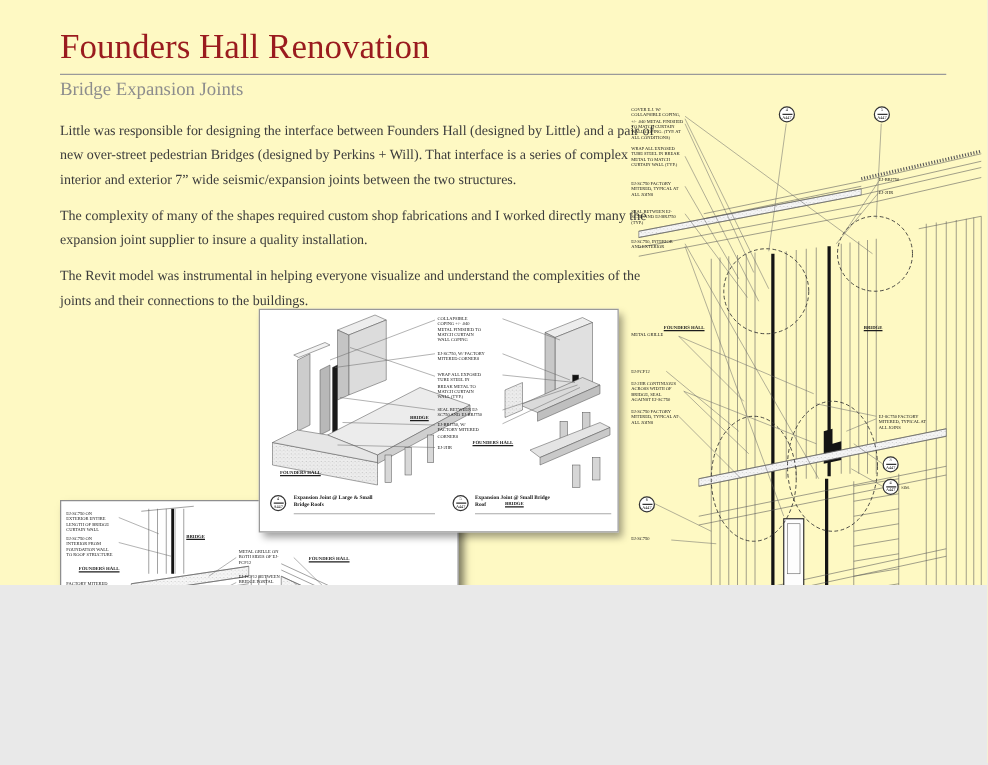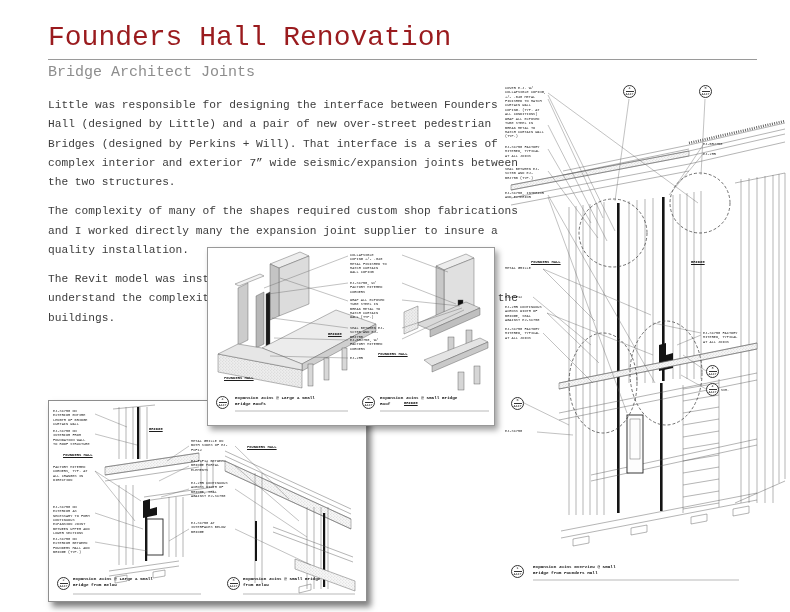--- a/index.html
+++ b/index.html
@@ -1,17 +1,17 @@
 <!DOCTYPE html>
 <html><head>
 <meta charset="utf-8">
 <style>
   html,body{margin:0;padding:0;background:#e9e9e9;}
-  .page{position:relative;width:790px;height:612px;background:#ffffff;
-        font-family:Liberation Mono, monospace;overflow:hidden;margin:0 auto;}
+  .page{position:relative;width:790px;height:468px;background:#fef9c3;
+        font-family:Liberation Serif, serif;overflow:hidden;margin:0 auto;}
 
   
   .header{position:absolute;left:48px;right:33px;top:22px;height:37px;border-bottom:1px solid #9a9a9a;}
   .title{position:absolute;left:0;top:0;font-size:28px;font-weight:400;color:#9a1b1e;letter-spacing:0;}
   .architect{position:absolute;right:0;bottom:4px;font-size:12.5px;color:#4c4c4c;}
   .subtitle{position:absolute;left:48px;top:64px;font-size:15px;color:#8d8d8d;}
 
   .paragraphs{position:absolute;left:48px;top:96px;width:482px;font-size:11.2px;color:#3c3c3c;line-height:1.72;}
   .paragraphs p{margin:0 0 10px 0;}
 
@@ -38,21 +38,21 @@
   .co-suffix{position:absolute;left:14px;top:5px;font-size:3.4px;white-space:nowrap;color:#111;}
 </style>
 </head>
 <body>
 
 <div class="page">
 
   <div class="header">
     <div class="title">Founders Hall Renovation</div>
   </div>
-  <div class="subtitle">Bridge Architect Joints</div>
+  <div class="subtitle">Bridge Expansion Joints</div>
 
   <div class="paragraphs">
     <p>Little was responsible for designing the interface between Founders Hall (designed by Little) and a pair of new over-street pedestrian Bridges (designed by Perkins + Will). That interface is a series of complex interior and exterior 7” wide seismic/expansion joints between the two structures.</p>
     <p>The complexity of many of the shapes required custom shop fabrications and I worked directly many the expansion joint supplier to insure a quality installation.</p>
     <p>The Revit model was instrumental in helping everyone visualize and understand the complexities of the joints and their connections to the buildings.</p>
   </div>
 
   <div class="drawing" id="overview">
     <svg width="285" height="512" viewBox="0 0 285 512">
       <defs>

